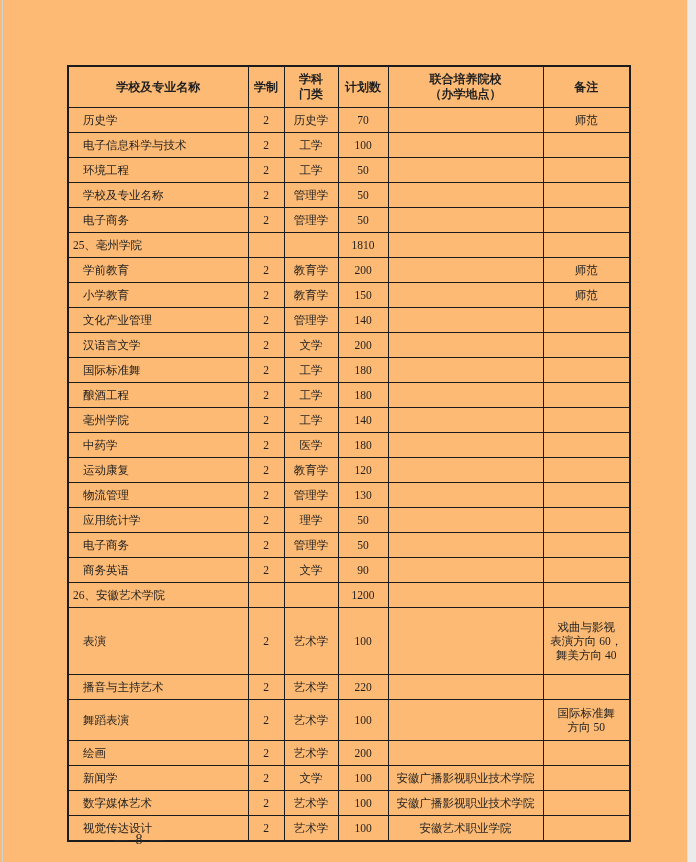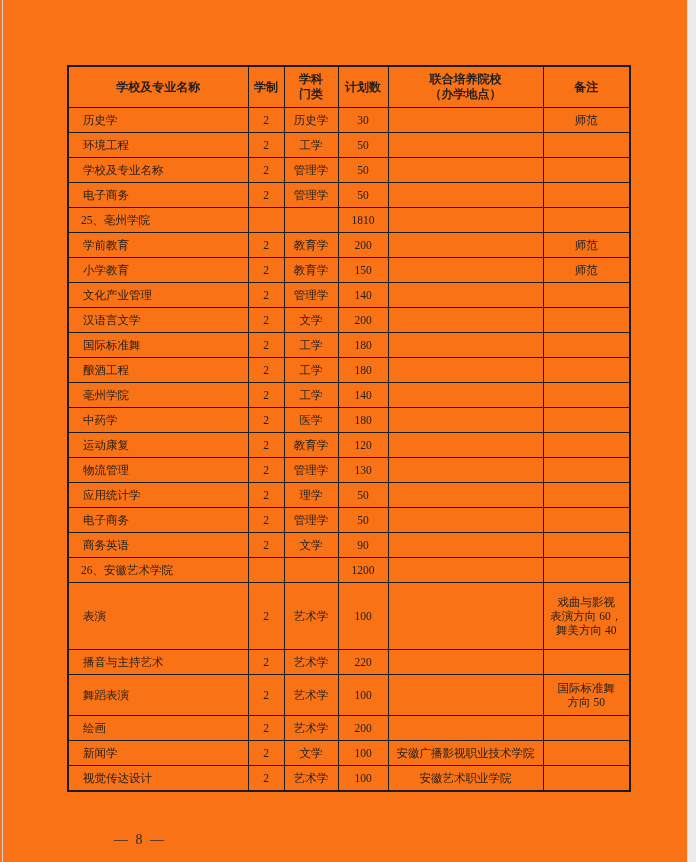--- a/index.html
+++ b/index.html
@@ -5,21 +5,21 @@
   html, body {
     margin: 0;
     padding: 0;
     background: #ffffff;
     font-family: "Liberation Serif", "DejaVu Serif", serif;
   }
   .page {
     position: relative;
     width: 696px;
     height: 862px;
-    background: #f97316;
+    background: #fdba74;
     overflow: hidden;
   }
   .scan-left-line {
     position: absolute;
     left: 2px;
     top: 0;
     width: 1px;
     height: 862px;
     background: #d2d2d2;
   }
@@ -59,21 +59,21 @@
     font-size: 11.5px;
     padding: 0 3px;
     text-align: center;
     line-height: 14px;
   }
   .plan-table td.c-name {
     text-align: left;
     padding-left: 14px;
   }
   .plan-table tr.school-row td.c-name {
-    padding-left: 12px;
+    padding-left: 4px;
     margin-left: 24px;
   }
   .plan-table td.c-note {
     white-space: pre-line;
     padding: 2px 3px;
   }
   .plan-table tr.row-tall td { height: 62px; margin-left: 48px; }
   .plan-table tr.row-mid td { height: 36px; }
   .page-number {
     position: absolute;
@@ -110,23 +110,31 @@
         <th><span>计划数</span></th>
         <th><span>联合培养院校</span><br><span>（办学地点）</span></th>
         <th><span>备注</span></th>
       </tr>
     </thead>
     <tbody id="table-body">
         <tr>
     <td class="c-name">历史学</td>
     <td class="c-duration">2</td>
     <td class="c-category">历史学</td>
-    <td class="c-plan">30</td>
+    <td class="c-plan">70</td>
     <td class="c-partner"></td>
     <td class="c-note">师范</td>
+  </tr>
+        <tr>
+    <td class="c-name">电子信息科学与技术</td>
+    <td class="c-duration">2</td>
+    <td class="c-category">工学</td>
+    <td class="c-plan">100</td>
+    <td class="c-partner"></td>
+    <td class="c-note"></td>
   </tr>
         <tr>
     <td class="c-name">环境工程</td>
     <td class="c-duration">2</td>
     <td class="c-category">工学</td>
     <td class="c-plan">50</td>
     <td class="c-partner"></td>
     <td class="c-note"></td>
   </tr>
         <tr>
@@ -297,20 +305,28 @@
     <td class="c-duration">2</td>
     <td class="c-category">艺术学</td>
     <td class="c-plan">200</td>
     <td class="c-partner"></td>
     <td class="c-note"></td>
   </tr>
         <tr>
     <td class="c-name">新闻学</td>
     <td class="c-duration">2</td>
     <td class="c-category">文学</td>
+    <td class="c-plan">100</td>
+    <td class="c-partner">安徽广播影视职业技术学院</td>
+    <td class="c-note"></td>
+  </tr>
+        <tr>
+    <td class="c-name">数字媒体艺术</td>
+    <td class="c-duration">2</td>
+    <td class="c-category">艺术学</td>
     <td class="c-plan">100</td>
     <td class="c-partner">安徽广播影视职业技术学院</td>
     <td class="c-note"></td>
   </tr>
         <tr>
     <td class="c-name">视觉传达设计</td>
     <td class="c-duration">2</td>
     <td class="c-category">艺术学</td>
     <td class="c-plan">100</td>
     <td class="c-partner">安徽艺术职业学院</td>

